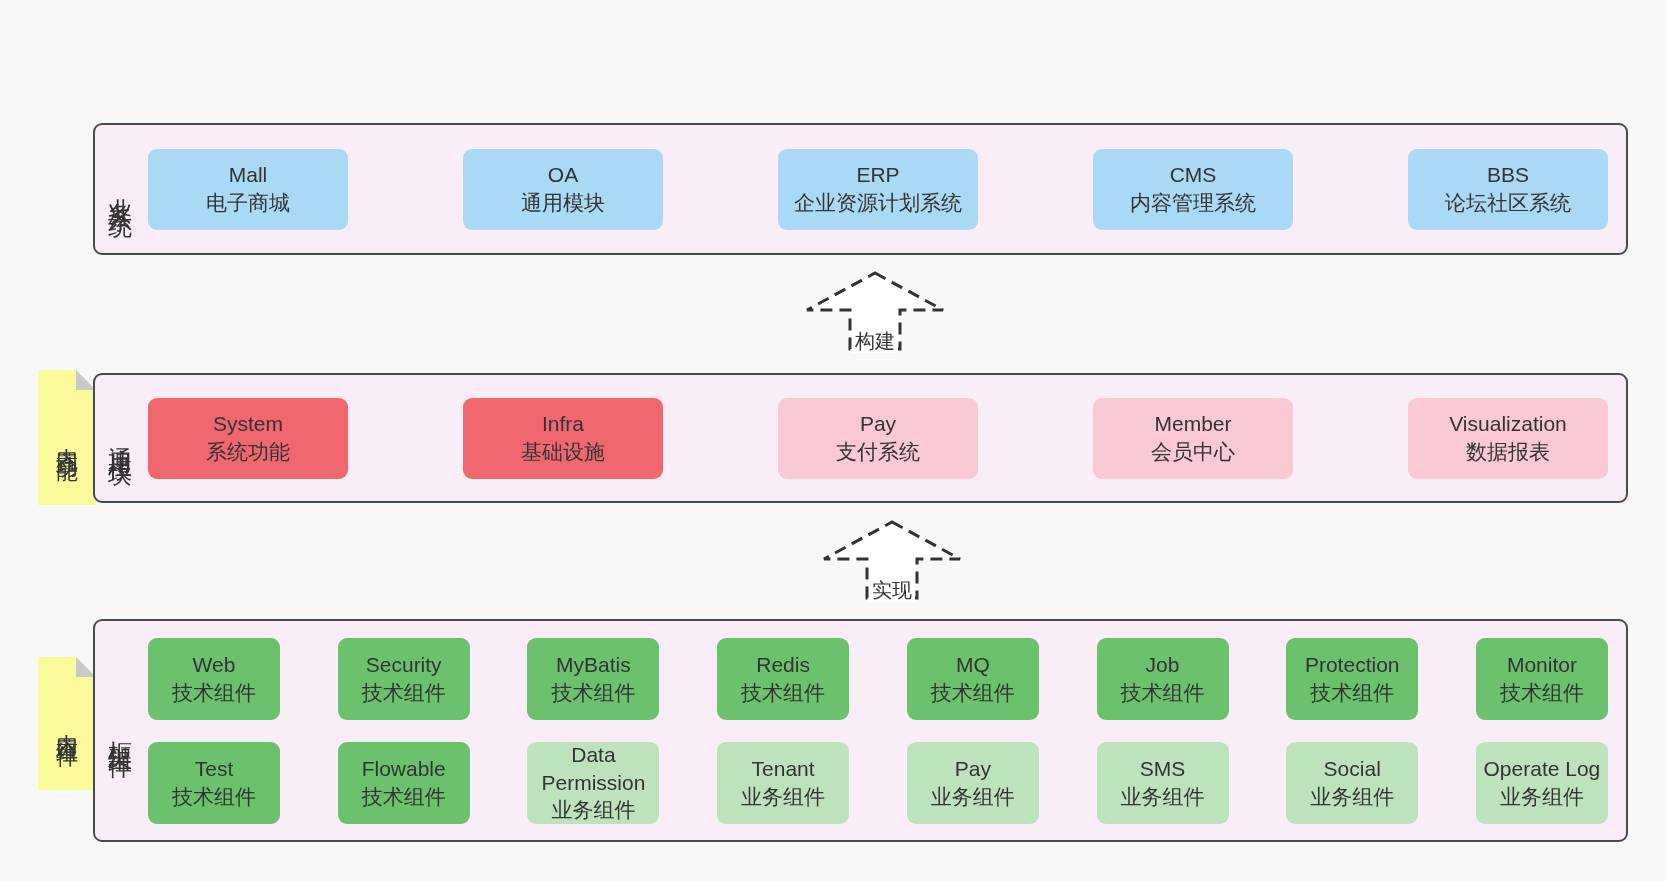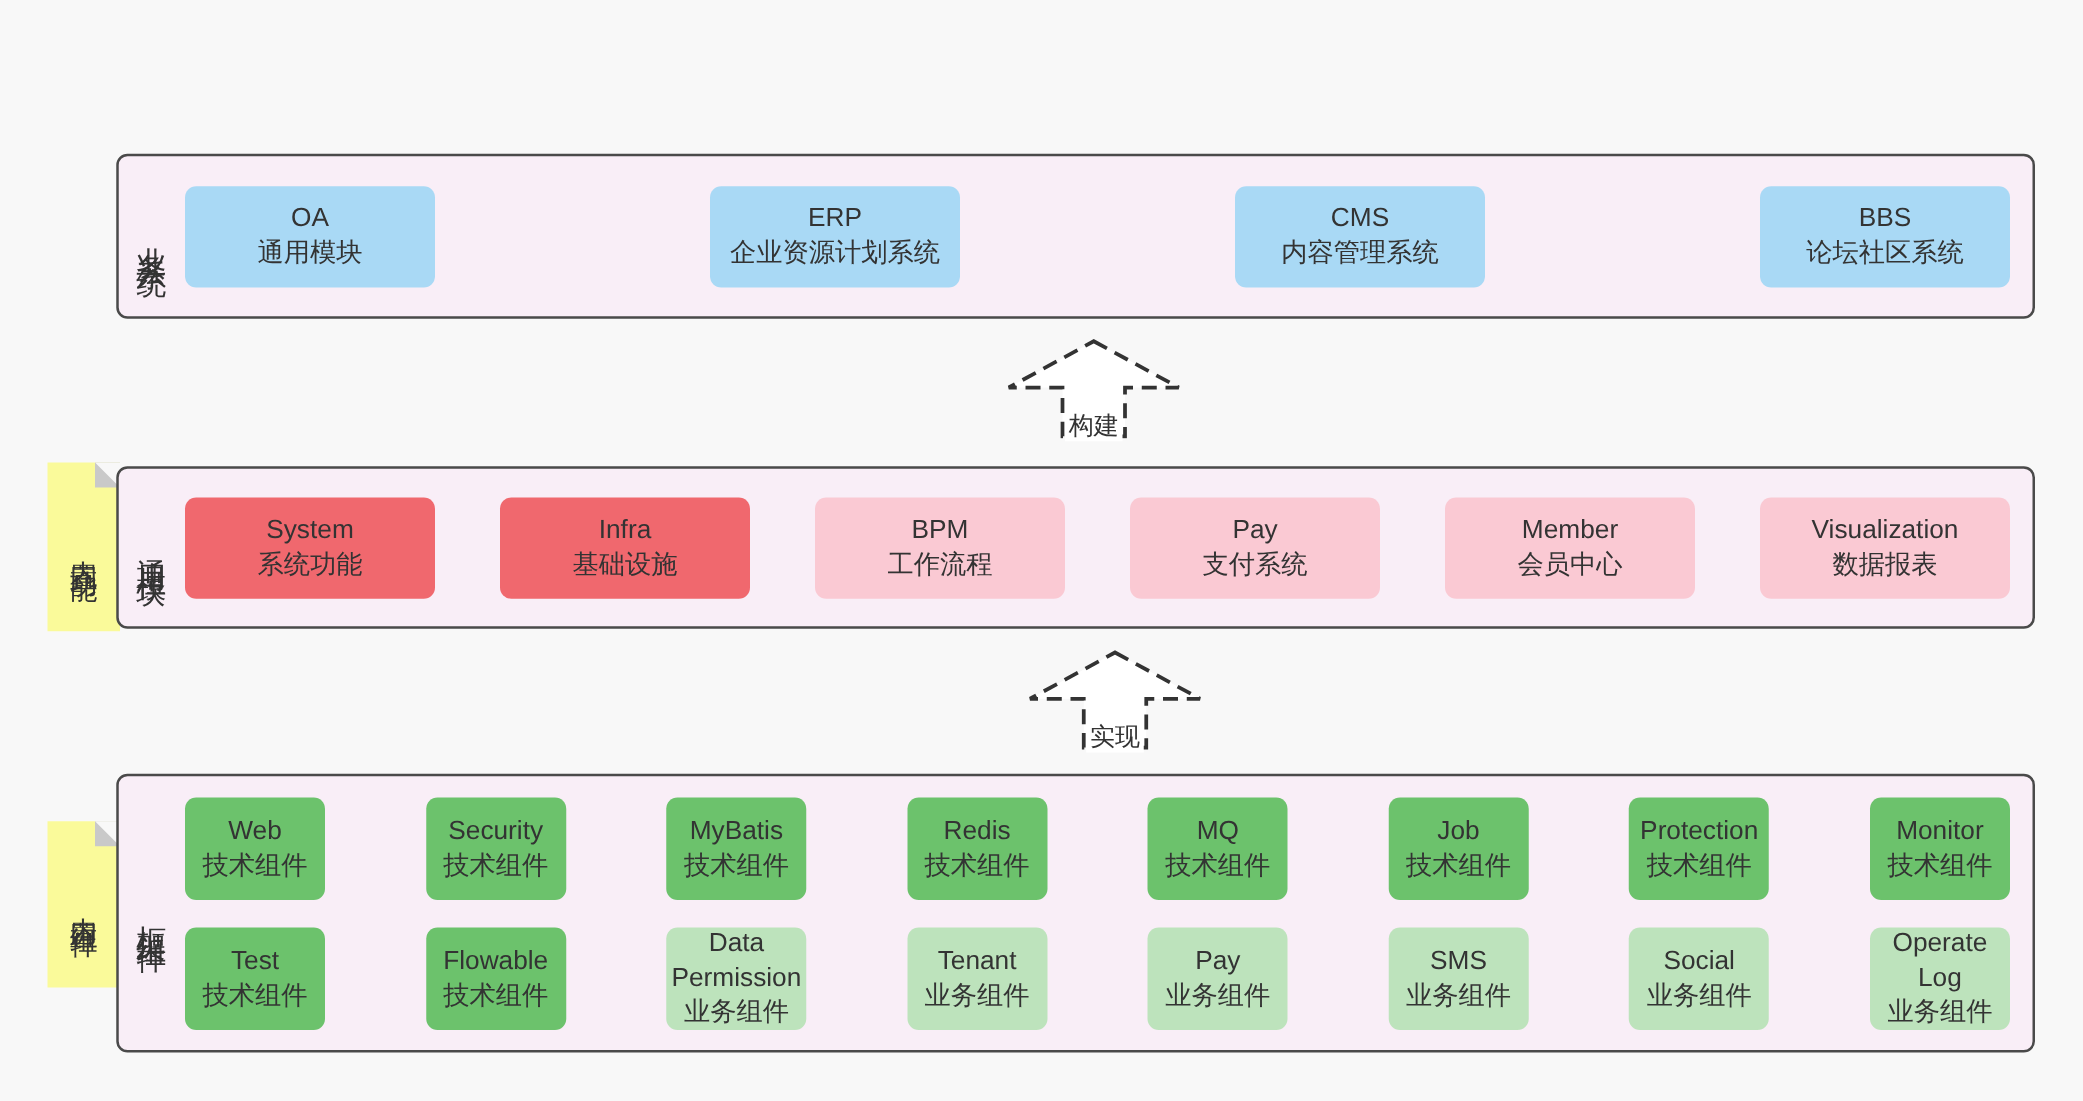--- a/index.html
+++ b/index.html
@@ -21,21 +21,21 @@
   .vlabel{writing-mode:vertical-rl;text-orientation:upright;font-size:24px;letter-spacing:5px;
     color:var(--text);align-self:center;margin:0 8px 0 13px;line-height:1;flex:none;}
 
   .content{flex:1;display:flex;flex-direction:column;justify-content:center;gap:22px;
     padding:0 18px 0 8px;}
   .row{display:flex;justify-content:space-between;}
 
   .box{border-radius:9px;display:flex;flex-direction:column;align-items:center;justify-content:center;
     text-align:center;color:var(--text);font-size:21px;line-height:1.32;flex:none;}
   .row-wide .box{width:200px;height:81px;}
-  .row-narrow .box{width:112px;height:82px;}
+  .row-narrow .box{width:132px;height:82px;}
   .box.blue{background:var(--blue);} .box.red{background:var(--red);} .box.pink{background:var(--pink);}
   .box.green{background:var(--green);} .box.light-green{background:var(--light-green);}
 
   .sticky{position:absolute;left:38px;width:58px;background:var(--sticky-yellow);z-index:1;
     display:flex;align-items:center;justify-content:center;}
   #sticky-modules{top:370px;height:135px;}
   #sticky-components{top:657px;height:133px;}
   .sticky .fold{position:absolute;top:0;right:0;width:0;height:0;
     border-bottom:20px solid var(--sticky-fold);border-right:20px solid var(--page-bg);}
   .sticky .vtext{writing-mode:vertical-rl;text-orientation:upright;font-size:22px;letter-spacing:4px;
@@ -54,20 +54,24 @@
 </head>
 <body>
 
 <div class="canvas">
 
   <div class="layer" id="layer-business">
     <div class="vlabel">业务系统</div>
     <div class="content">
       <div class="row row-wide">
         <div class="box blue">
+          <div>Mall</div>
+          <div>电子商城</div>
+        </div>
+        <div class="box blue">
           <div>OA</div>
           <div>通用模块</div>
         </div>
         <div class="box blue">
           <div>ERP</div>
           <div>企业资源计划系统</div>
         </div>
         <div class="box blue">
           <div>CMS</div>
           <div>内容管理系统</div>
@@ -97,24 +101,20 @@
       <div class="row row-wide">
         <div class="box red">
           <div>System</div>
           <div>系统功能</div>
         </div>
         <div class="box red">
           <div>Infra</div>
           <div>基础设施</div>
         </div>
         <div class="box pink">
-          <div>BPM</div>
-          <div>工作流程</div>
-        </div>
-        <div class="box pink">
           <div>Pay</div>
           <div>支付系统</div>
         </div>
         <div class="box pink">
           <div>Member</div>
           <div>会员中心</div>
         </div>
         <div class="box pink">
           <div>Visualization</div>
           <div>数据报表</div>

